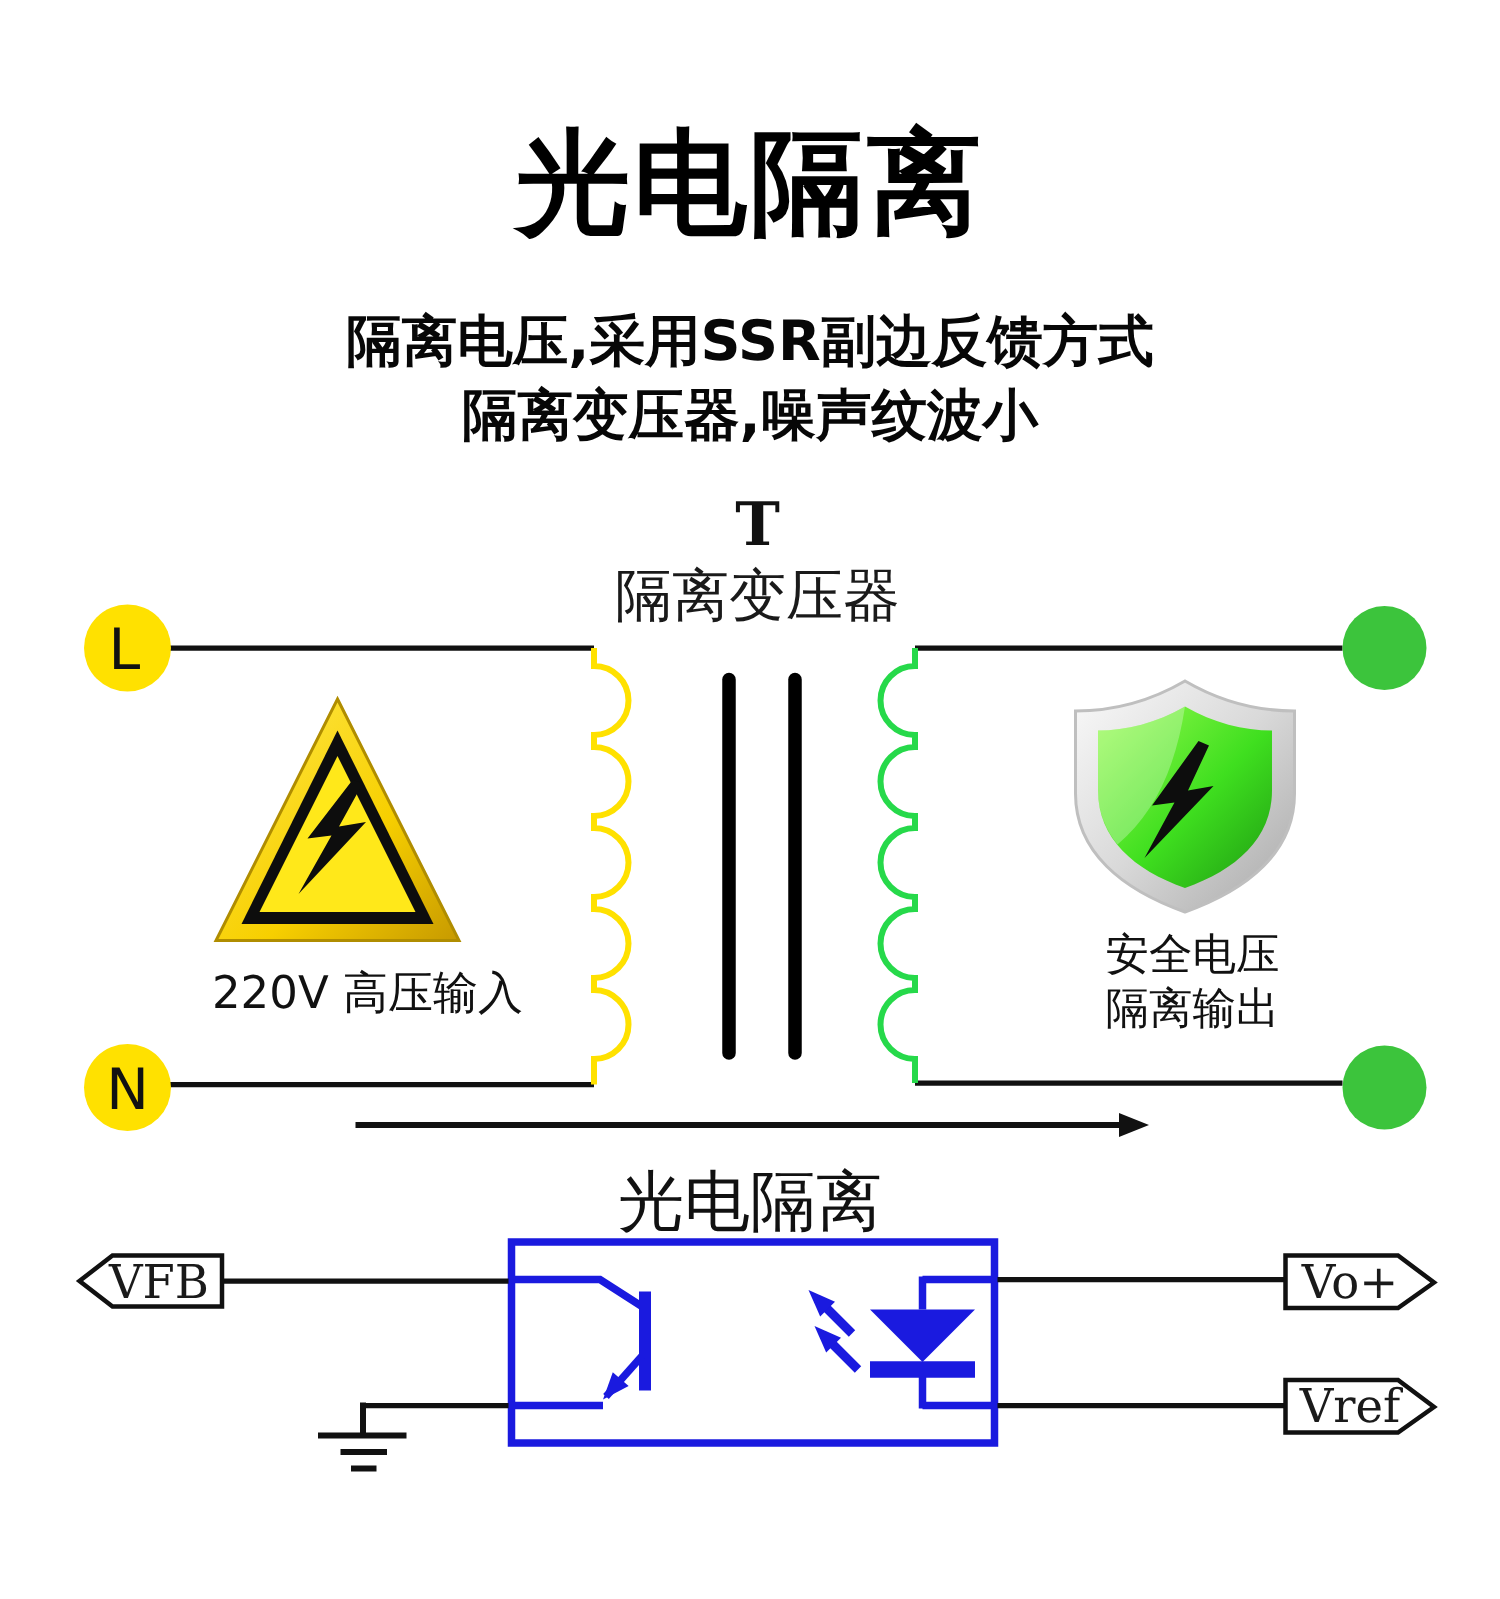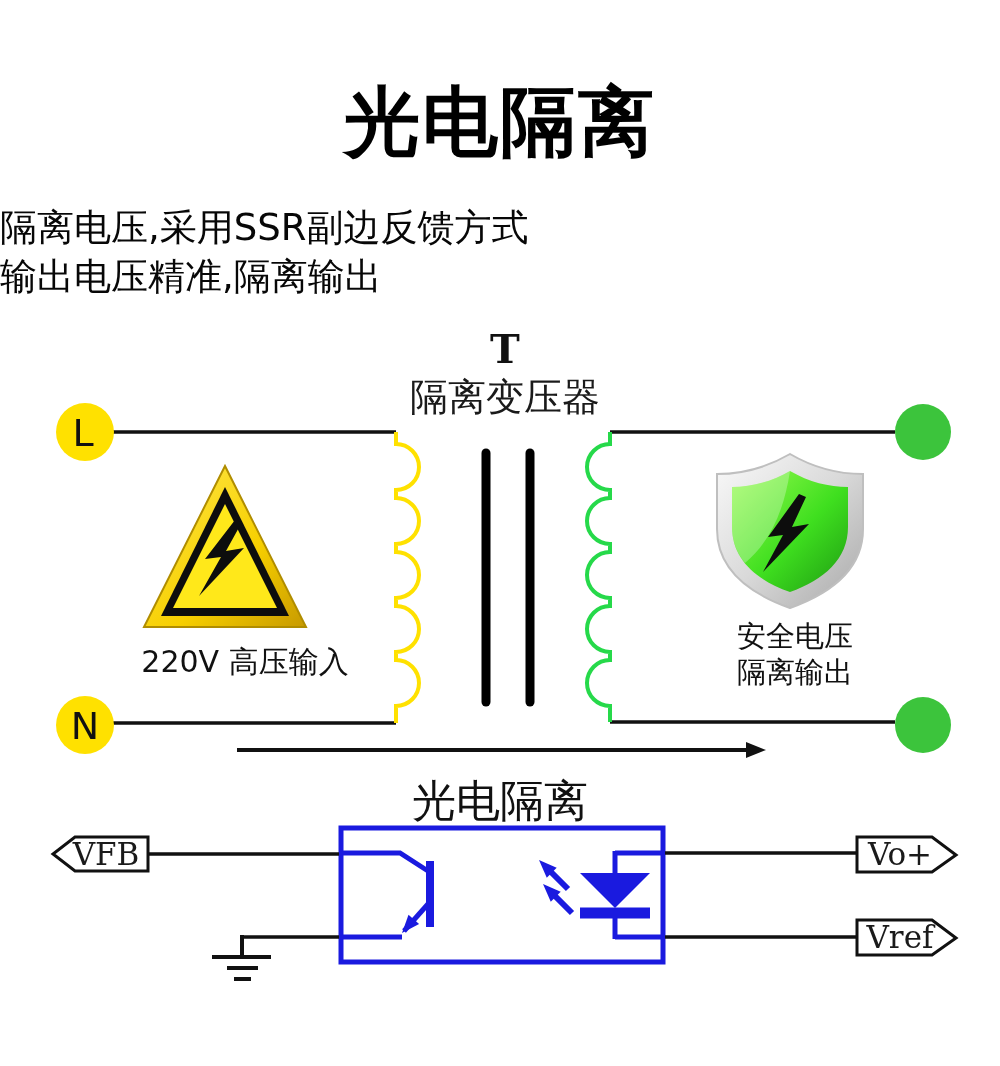--- a/index.html
+++ b/index.html
@@ -1,21 +1,21 @@
 <!DOCTYPE html>
 <html><head>
 <meta charset="utf-8">
 <style>
   html,body{margin:0;padding:0;}
   body{width:1000px;height:1066px;background:#ffffff;position:relative;overflow:hidden;
        font-family:"DejaVu Sans", sans-serif;}
   .abs{position:absolute;}
   .title{left:0;right:0;top:80px;text-align:center;font-size:76px;font-weight:800;
          color:#000;letter-spacing:2px;line-height:1.1;}
-  .subtitle{left:0;right:0;font-size:37px;font-weight:400;color:#070707;}
+  .subtitle{left:0;right:0;text-align:center;font-size:37px;font-weight:700;color:#070707;}
   .sub1{top:203px;}
   .sub2{top:252px;}
   svg{position:absolute;left:0;top:0;}
   .wire{stroke:#111111;stroke-width:3.5;fill:none;}
   .corebar{stroke:#000;stroke-width:9;stroke-linecap:round;}
   .coil{fill:none;stroke-width:4;}
   .termtext{font-size:38px;fill:#111;font-family:"DejaVu Sans",sans-serif;}
   .caption{font-size:30px;fill:#111;font-family:"DejaVu Sans",sans-serif;}
   .outcap{font-size:29px;fill:#111;font-family:"DejaVu Sans",sans-serif;}
   .tsym{font-size:40px;font-weight:bold;fill:#111;font-family:"DejaVu Serif",serif;}
@@ -24,21 +24,21 @@
   .pinflag{fill:#ffffff;stroke:#111;stroke-width:3;}
   .pintext{font-size:31px;fill:#1a1a1a;font-family:"DejaVu Serif",serif;}
   .blue{stroke:#1A1ADF;}
   .gnd{stroke:#111;stroke-width:4;}
 </style>
 </head>
 <body>
 
 <div class="abs title">光电隔离</div>
 <div class="abs subtitle sub1">隔离电压,采用SSR副边反馈方式</div>
-<div class="abs subtitle sub2">输出电压精准,隔离输出</div>
+<div class="abs subtitle sub2">隔离变压器,噪声纹波小</div>
 
 <svg width="1000" height="1066" viewBox="0 0 1000 1066">
   <defs>
     <linearGradient id="shieldSilver" x1="0" y1="0" x2="1" y2="1">
       <stop offset="0" stop-color="#fafafa"></stop>
       <stop offset="0.5" stop-color="#d9d9d9"></stop>
       <stop offset="1" stop-color="#a8a8a8"></stop>
     </linearGradient>
     <linearGradient id="shieldGreen" x1="0" y1="0" x2="1" y2="1">
       <stop offset="0" stop-color="#97fb4e"></stop>

